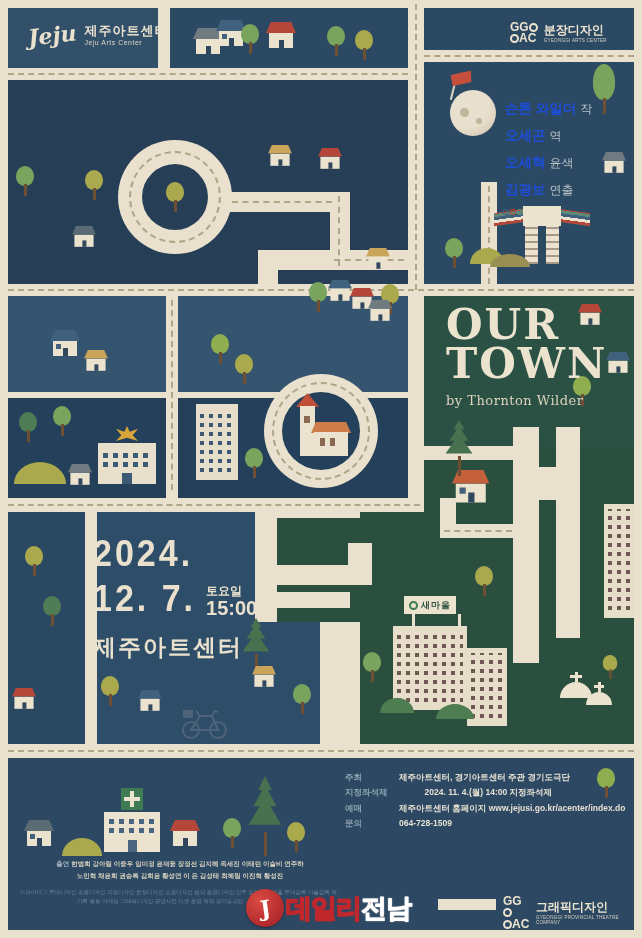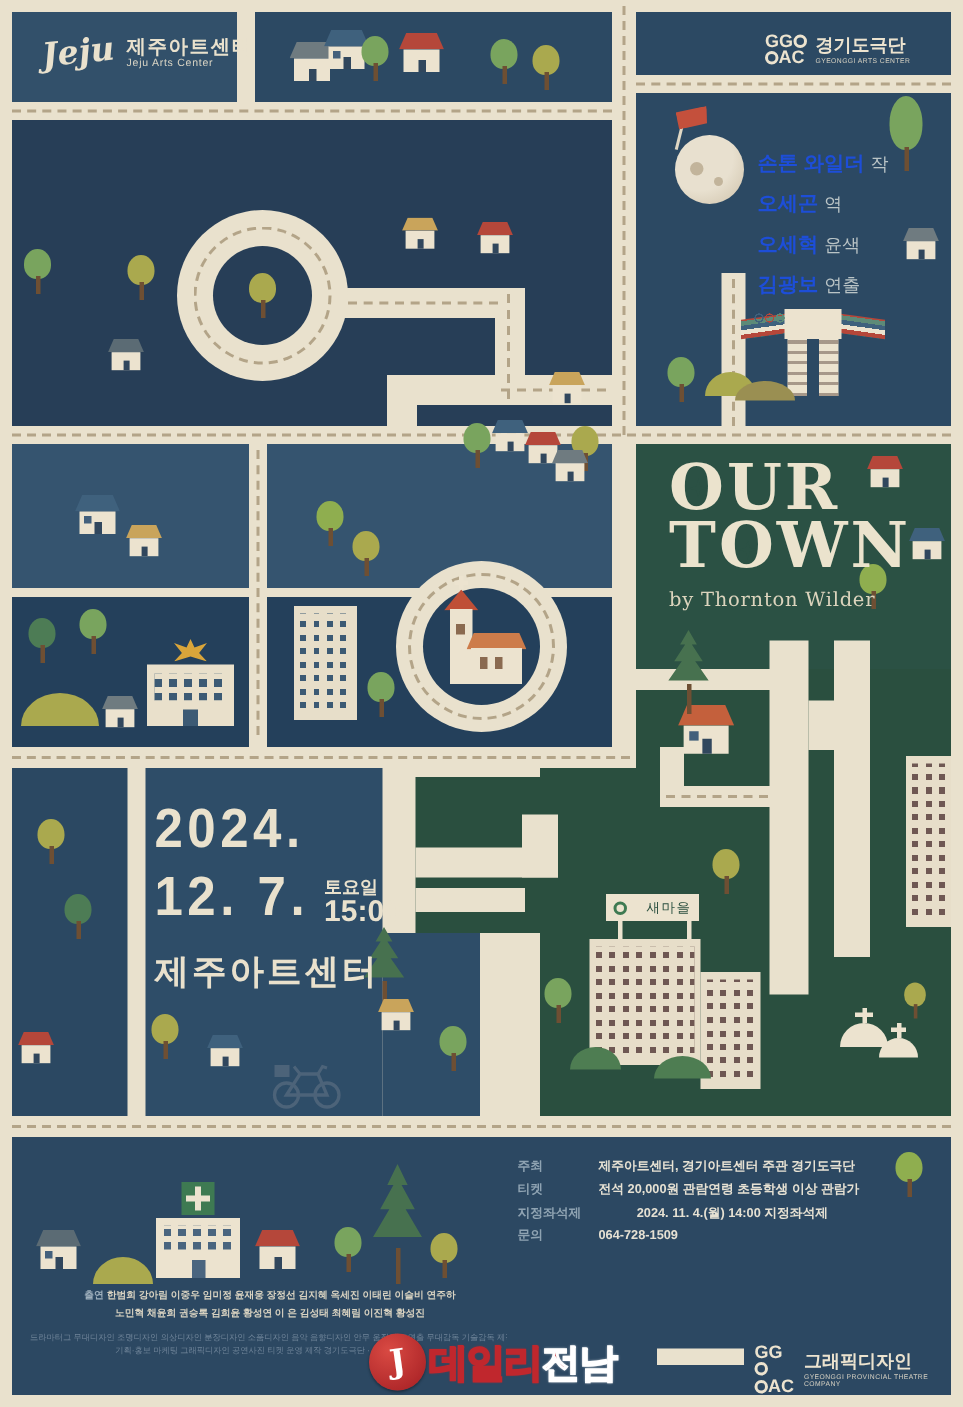--- a/index.html
+++ b/index.html
@@ -87,21 +87,21 @@
   .school .emb{position:absolute;left:20px;top:0;width:22px;height:15px;background:#d9a53a;
     clip-path:polygon(50% 0,62% 38%,100% 18%,76% 62%,100% 100%,50% 78%,0 100%,24% 62%,0 18%,38% 38%);}
   .school .bd{position:absolute;left:2px;top:17px;width:58px;height:41px;background:#e9e0cb;}
   .school .win{position:absolute;left:7px;top:23px;width:48px;height:18px;
     background-image:repeating-linear-gradient(0deg,transparent 0 5px,#e9e0cb 5px 9px),
                      repeating-linear-gradient(90deg,#3c5a74 0 5px,transparent 5px 10px);}
   .school .dr{position:absolute;left:26px;bottom:0;width:10px;height:11px;background:#3c5a74;}
   
   .sign{position:absolute;z-index:9;background:#ece3cf;height:18px;display:flex;align-items:center;gap:3px;padding:0 5px;}
   .sign .dot{width:9px;height:9px;border-radius:50%;border:2px solid #3e7a52;box-sizing:border-box;}
-  .sign .tx{font-size:9px;font-weight:normal;color:#2a4f3f;letter-spacing:1px;white-space:nowrap;margin-left:10px;}
+  .sign .tx{font-size:9px;font-weight:bold;color:#2a4f3f;letter-spacing:1px;white-space:nowrap;}
   .post{position:absolute;width:3px;height:12px;background:#ece3cf;z-index:8;}
   
   .jeju-logo{position:absolute;left:28px;top:22px;color:#e9e1cd;display:flex;gap:8px;align-items:center;z-index:9;}
   .jeju-script{font-family:"DejaVu Serif",serif;font-style:italic;font-size:22px;font-weight:bold;transform:rotate(-6deg);}
   .jeju-kr{font-size:13px;font-weight:bold;letter-spacing:1px;line-height:1.1;}
   .jeju-en{font-size:7px;letter-spacing:.5px;opacity:.9;}
   .gglogo{position:absolute;display:flex;gap:6px;align-items:center;color:#ece3cf;z-index:9;}
   .ggmk{font-weight:800;font-size:12px;line-height:.95;letter-spacing:0;}
   .ggmk .c{display:inline-block;width:9px;height:9px;border:2px solid #ece3cf;border-radius:50%;box-sizing:border-box;vertical-align:-1px;}
   .ggkr{font-size:12px;font-weight:bold;line-height:1;}
@@ -109,21 +109,21 @@
   .coplan{position:absolute;left:30px;top:94px;font-size:20px;font-weight:800;color:#e7dfca;letter-spacing:-.5px;z-index:9;}
   .credits{position:absolute;left:505px;top:100px;z-index:9;color:#e7dfca;}
   .credit-line{font-size:13.5px;margin-bottom:9px;white-space:nowrap;}
   .credit-line b{font-weight:800;color:#1d4ed8;}
   .credit-line span{font-weight:400;color:#bac4c6;margin-left:4px;font-size:12px;}
   .ourtown{position:absolute;left:446px;top:306px;z-index:9;color:#ebe3cd;font-family:"DejaVu Serif",serif;}
   .ourtown .t1,.ourtown .t2{font-size:42px;font-weight:bold;line-height:.92;letter-spacing:2px;}
   .ourtown .byline{margin-top:10px;font-size:13px;letter-spacing:.5px;color:#dcd4bd;}
   .spark{position:absolute;width:13px;height:13px;background:#2b5144;z-index:10;
     clip-path:polygon(50% 0,60% 40%,100% 50%,60% 60%,50% 100%,40% 60%,0 50%,40% 40%);}
-  .schedule{position:absolute;left:103px;top:534px;z-index:9;color:#e9e1cd;}
+  .schedule{position:absolute;left:93px;top:534px;z-index:9;color:#e9e1cd;}
   .schedule .yr{font-size:34px;font-weight:800;letter-spacing:3px;transform:scaleY(1.08);}
   .schedule .dt-row{display:flex;align-items:flex-end;gap:10px;margin-top:6px;}
   .schedule .dt{font-size:34px;font-weight:800;letter-spacing:3px;transform:scaleY(1.08);}
   .schedule .dw{font-size:12px;font-weight:bold;line-height:1.2;}
   .schedule .tm{font-size:20px;font-weight:800;line-height:1;}
   .schedule .vn{margin-top:14px;font-size:23px;font-weight:800;letter-spacing:2px;}
   .infoblock{position:absolute;left:345px;top:770px;z-index:9;width:290px;}
   .info-line{font-size:8.5px;line-height:15.4px;white-space:nowrap;color:#e6e1d3;}
   .info-line .lb{color:#8fa3b2;font-weight:bold;margin-right:4px;}
   .info-line span{font-weight:bold;margin-left:33px;}
@@ -256,21 +256,21 @@
       <i class="cn c-olive"></i>
       <i class="tk"></i>
     </div>
 
   <div class="gglogo" style="left:510px;top:22px;">
     <span class="ggmk">
       <span>GG</span><span class="c"></span><br>
       <span class="c"></span><span>AC</span>
     </span>
     <span>
-      <div class="ggkr">경기도극단</div>
+      <div class="ggkr">분장디자인</div>
       <div class="ggen">GYEONGGI ARTS CENTER</div>
     </span>
   </div>
 
   <div class="tree" style="left:15px;top:166px;">
       <i class="cn c-green"></i>
       <i class="tk"></i>
     </div>
   <div class="tree" style="left:84px;top:170px;">
       <i class="cn c-olive"></i>
@@ -553,22 +553,22 @@
       <i class="lv" style="width:34px;height:58px;"></i>
       <i class="tk" style="left:16px;height:24px;"></i>
     </div>
   <div class="tree" style="left:286px;top:822px;">
       <i class="cn c-olive"></i>
       <i class="tk"></i>
     </div>
 
   <div class="infoblock">
     <div class="info-line"><b class="lb">주최</b><span>제주아트센터, 경기아트센터  주관 경기도극단</span></div>
-    <div class="info-line"><b class="lb">티켓</b><span>전석 20,000원  관람연령 초등학생 이상 관람가</span></div>
     <div class="info-line"><b class="lb">지정좌석제</b><span>2024. 11. 4.(월) 14:00 지정좌석제</span></div>
+    <div class="info-line"><b class="lb">예매</b><span>제주아트센터 홈페이지 www.jejusi.go.kr/acenter/index.do</span></div>
     <div class="info-line"><b class="lb">문의</b><span>064-728-1509</span></div>
   </div>
   <div class="tree" style="left:596px;top:768px;">
       <i class="cn c-lime"></i>
       <i class="tk"></i>
     </div>
 
   <div class="castblock">
     <div class="cast-line"><span class="lb">출연</span><span>한범희 강아림 이중우 임미정 윤재웅 장정선 김지혜 옥세진 이태린 이슬비 연주하</span></div>
     <div class="cast-line"><span>노민혁 채윤희 권승록 김희윤 황성연 이 은 김성태 최혜림 이진혁 황성진</span></div>

